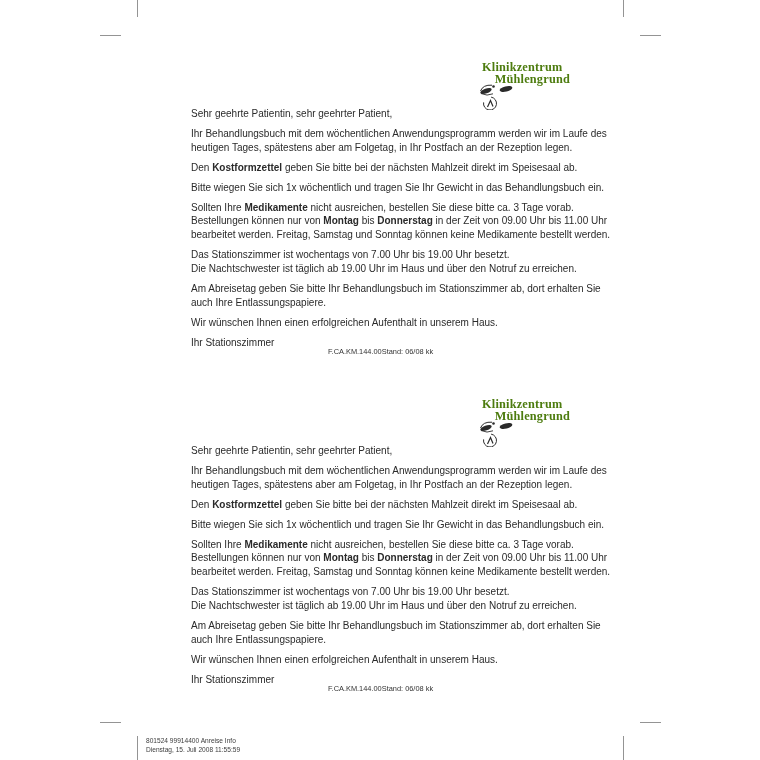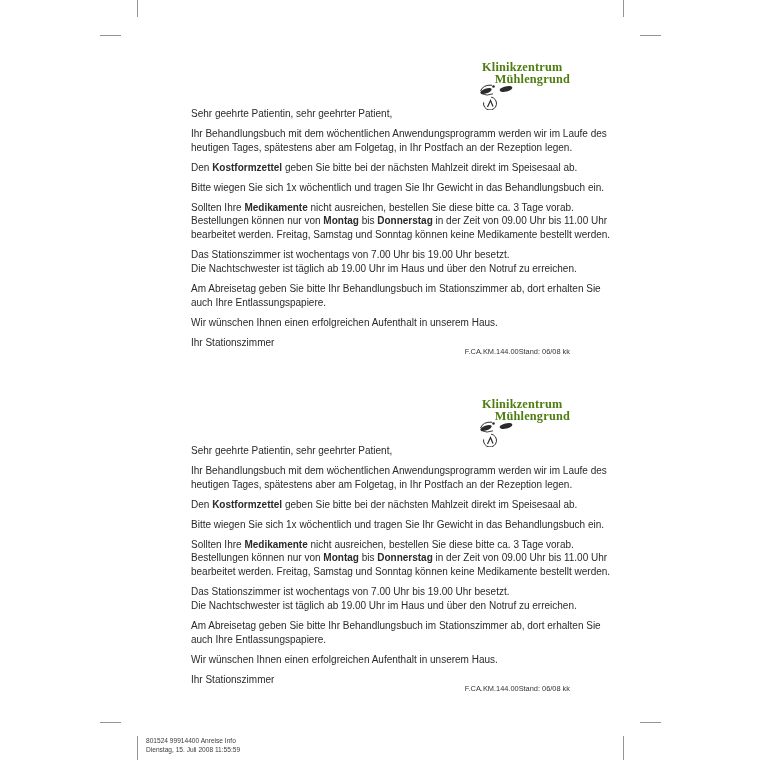--- a/index.html
+++ b/index.html
@@ -39,21 +39,21 @@
     position: absolute; top: 47px; left: 0;
     font-size: 10px; line-height: 13.7px; color: #2a2a2a;
   }
   .para { margin: 0 0 6.3px 0; }
   .line { white-space: nowrap; }
   .bold { font-weight: bold; margin-top: 28px; }
 
   
   .form-footer {
     position: absolute; top: 287px; left: 0; width: 100%;
-    display: flex; justify-content: flex-end;
+    display: flex; justify-content: center;
     font-size: 7.4px; color: #333333; white-space: nowrap;
   }
 
   
   .print-footer {
     position: absolute; left: 146px; top: 737px;
     font-size: 6.6px; line-height: 8.8px; color: #3d3d3d;
     white-space: nowrap;
   }
 </style>

